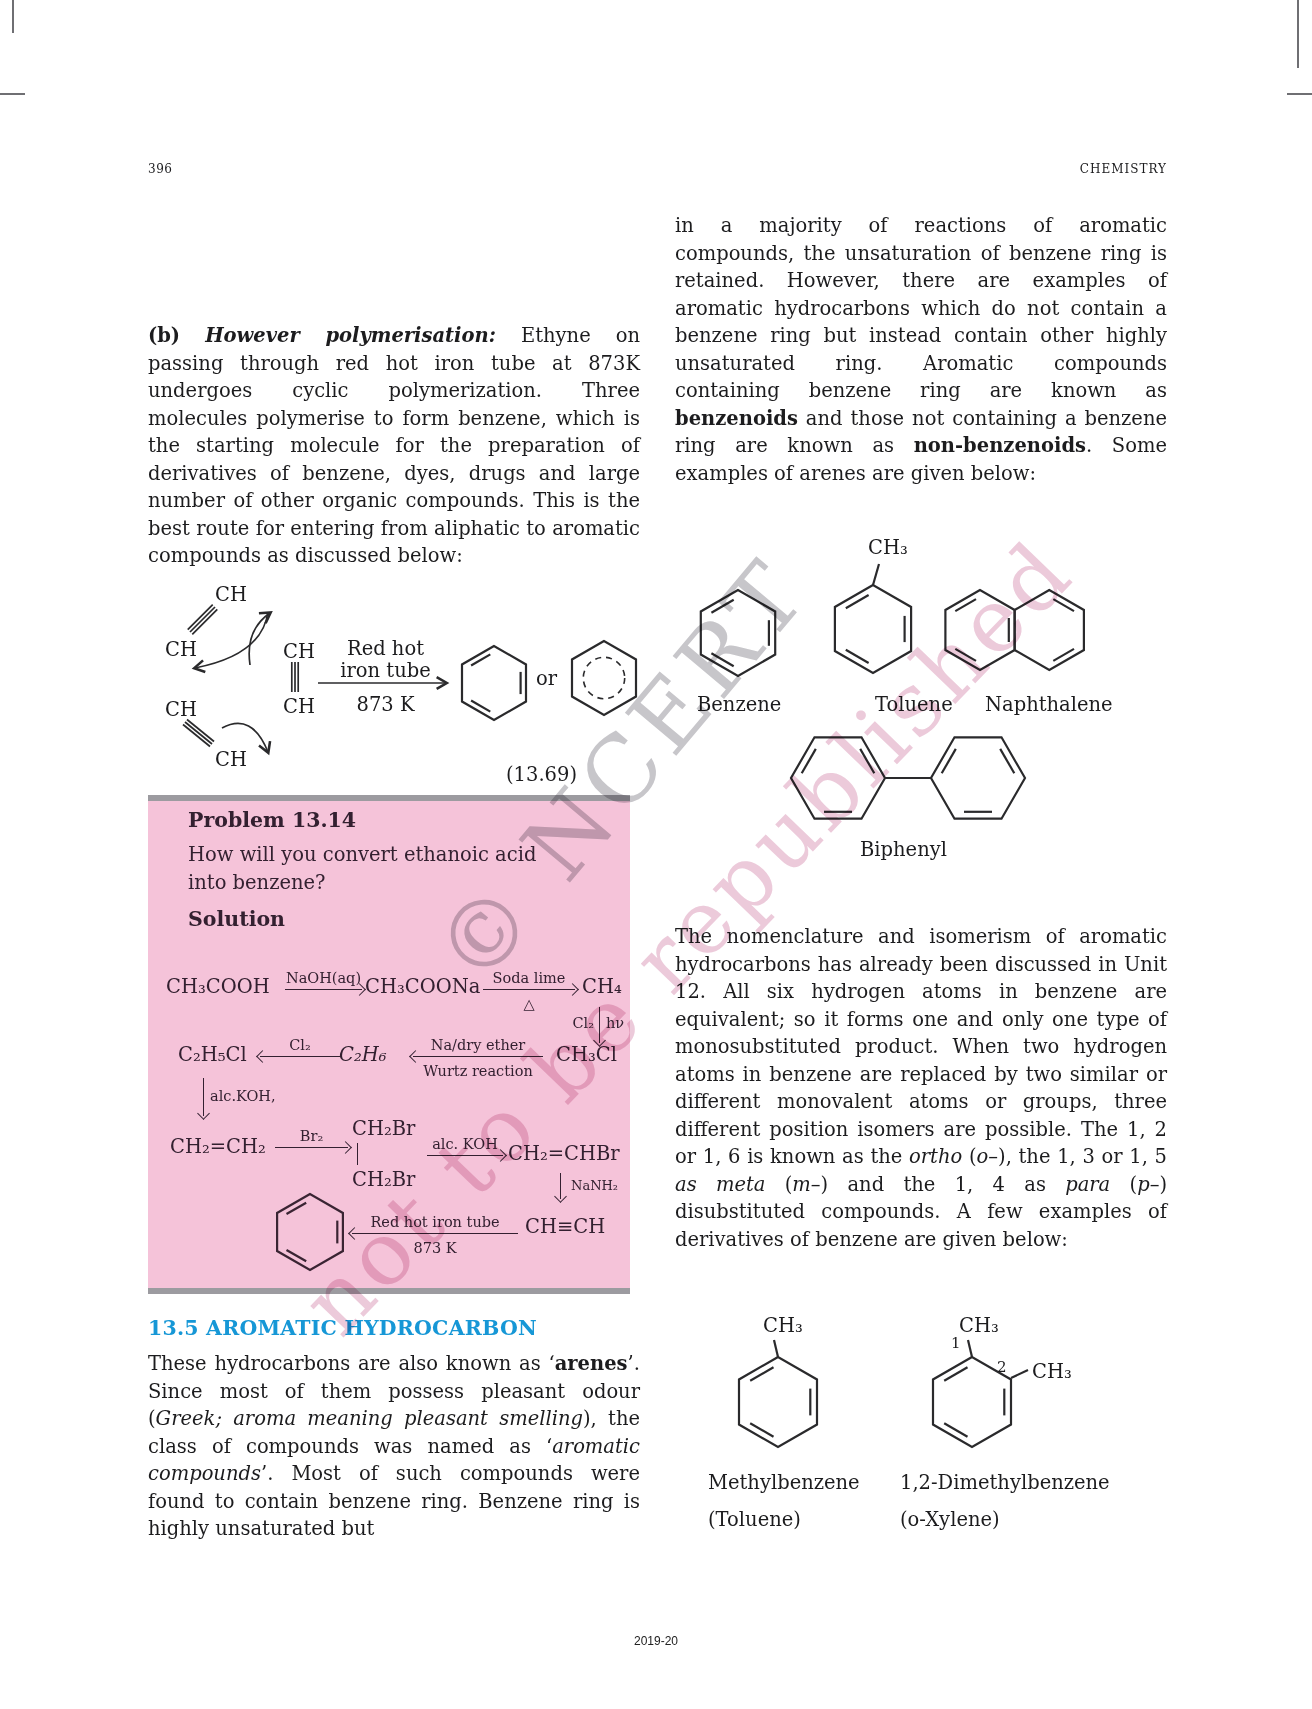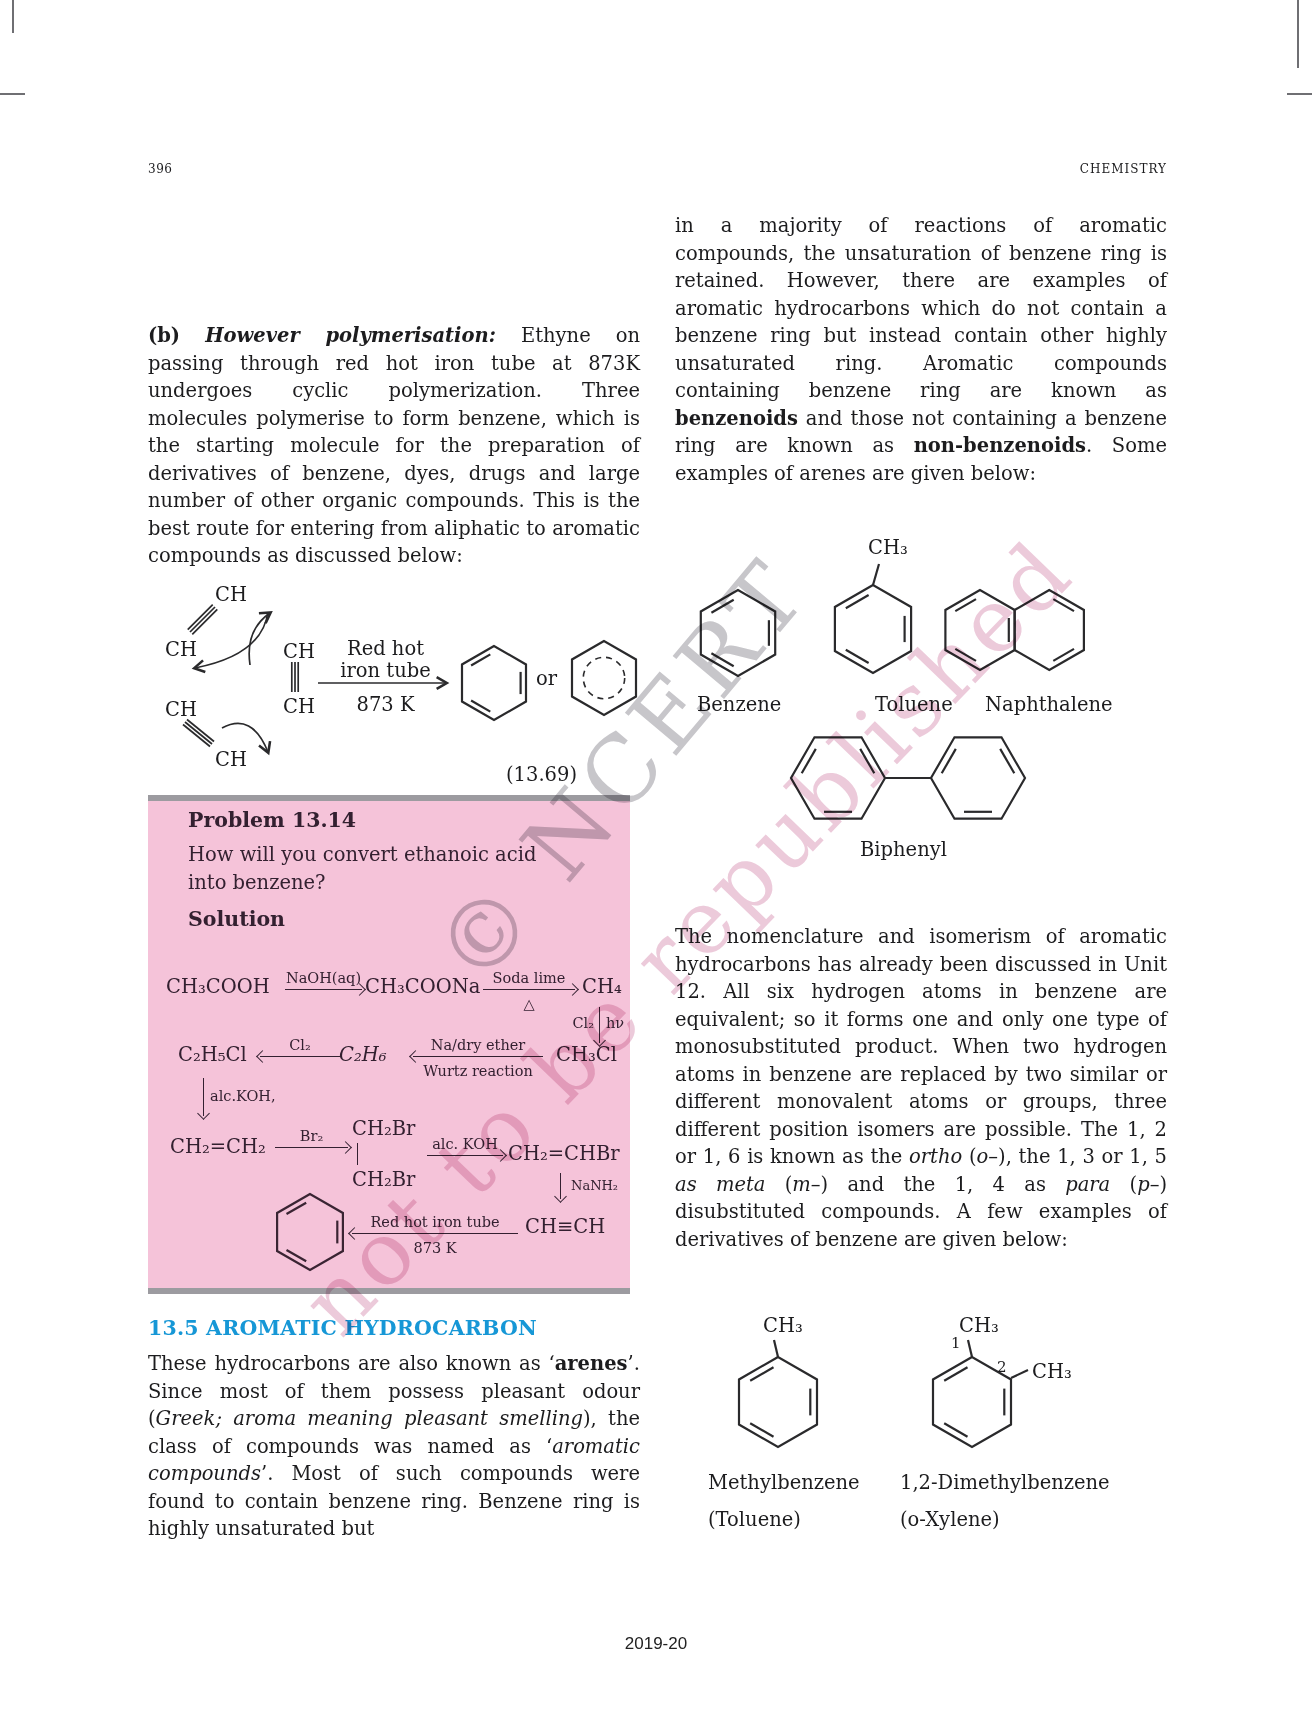--- a/index.html
+++ b/index.html
@@ -35,21 +35,21 @@
   svg{position:absolute;left:0;top:0;overflow:visible;}
   .art{stroke:#2a2a2c;stroke-width:1.7;fill:none;}
   .hexg{stroke:#2a2a2c;stroke-width:2.2;fill:none;}
   .problem .hexg{stroke:#3a2433;}
   
   .wm{position:absolute;font-family:"DejaVu Serif",serif;white-space:nowrap;pointer-events:none;
       mix-blend-mode:multiply;transform-origin:0 0;}
   .wm1{font-size:92px;letter-spacing:7px;color:#c7c6ca;}
   .wm2{font-size:88px;letter-spacing:5px;color:#eccada;}
   .footer{position:absolute;left:0;top:1634px;width:100%;text-align:center;
-      font-family:"Liberation Sans",sans-serif;font-size:17px;color:#222;}
+      font-family:"Liberation Sans",sans-serif;font-size:12px;color:#222;}
 </style>
 </head>
 <body>
 
 <div class="page">
 
   <div class="crop" style="left:12px;top:0;width:2px;height:33px;"></div>
   <div class="crop" style="left:0;top:93px;width:25px;height:2px;"></div>
   <div class="crop" style="left:1297px;top:0;width:2px;height:68px;"></div>
   <div class="crop" style="left:1287px;top:93px;width:25px;height:2px;"></div>

